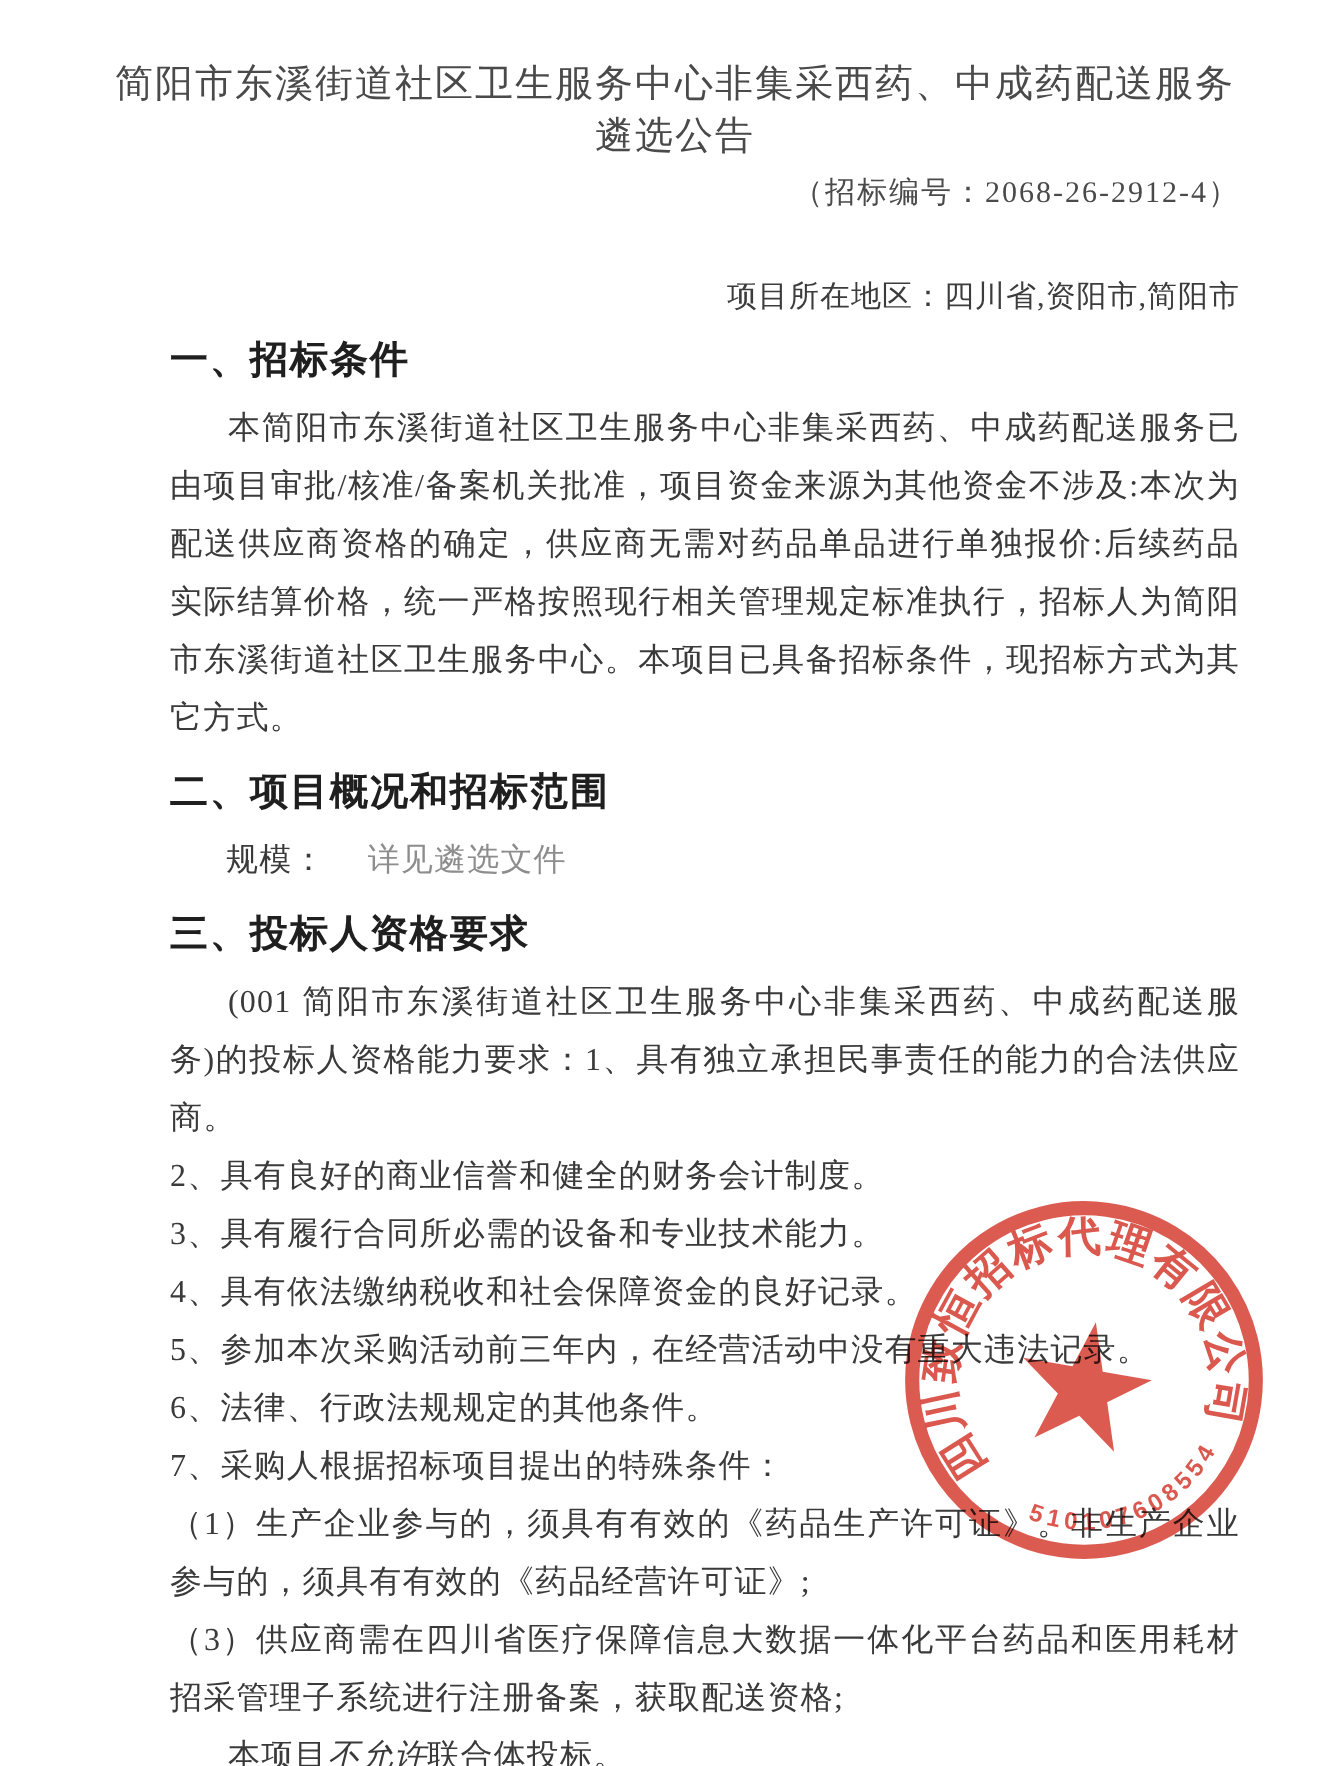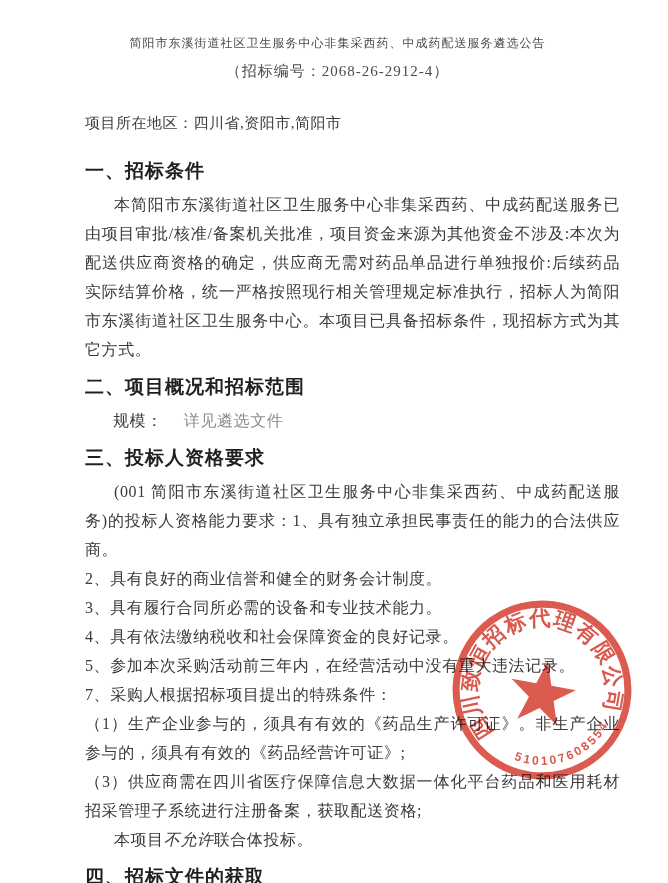--- a/index.html
+++ b/index.html
@@ -17,40 +17,42 @@
     background:#fff;
   }
   .content{
     padding:30px 48px 0 85px;
   }
   .title-block{
     text-align:center;
     margin:0 0 26px -30px; 
   }
   .doc-title{
-    font-size:12px;
+    font-size:19px;
     font-weight:normal;
     color:#4a4a4a;
     letter-spacing:1px;
     line-height:26px;
     margin:0;
   }
   .doc-subtitle{
     font-size:15px;
     color:#4a4a4a;
     letter-spacing:1px;
     line-height:26px;
     margin:2px 0 0 0;
+    text-align:right;
   }
   .location-line{
     font-size:15px;
     color:#3c3c3c;
     letter-spacing:0.5px;
-    margin:24px 0 22px 0;
+    margin:24px 0 6px 0;
     line-height:26px;
+    text-align:right;
   }
   .sec-heading{
     font-family:Liberation Sans, sans-serif;
     font-size:19px;
     font-weight:bold;
     color:#1f1f1f;
     letter-spacing:1px;
     margin:6px 0 6px 0;
     line-height:26px;
   }
@@ -102,20 +104,21 @@
     <h2 class="sec-heading">二、项目概况和招标范围</h2>
     <p class="body-par sub-indent"><span>规模：</span><span class="gray">详见遴选文件</span></p>
 
     <div class="spacer-sm"></div>
     <h2 class="sec-heading">三、投标人资格要求</h2>
     <p class="body-par indent2">(001 简阳市东溪街道社区卫生服务中心非集采西药、中成药配送服务)的投标人资格能力要求：1、具有独立承担民事责任的能力的合法供应商。</p>
     <p class="body-par">2、具有良好的商业信誉和健全的财务会计制度。</p>
     <p class="body-par">3、具有履行合同所必需的设备和专业技术能力。</p>
     <p class="body-par">4、具有依法缴纳税收和社会保障资金的良好记录。</p>
     <p class="body-par">5、参加本次采购活动前三年内，在经营活动中没有重大违法记录。</p>
+    <p class="body-par">6、法律、行政法规规定的其他条件。</p>
     <p class="body-par">7、采购人根据招标项目提出的特殊条件：</p>
     <p class="body-par">（1）生产企业参与的，须具有有效的《药品生产许可证》。非生产企业参与的，须具有有效的《药品经营许可证》;</p>
     <p class="body-par">（3）供应商需在四川省医疗保障信息大数据一体化平台药品和医用耗材招采管理子系统进行注册备案，获取配送资格;</p>
     <p class="body-par indent2"><span>本项目</span><span class="ital">不允许</span><span>联合体投标。</span></p>
 
     <div class="spacer-sm"></div>
     <h2 class="sec-heading">四、招标文件的获取</h2>
 
   </div>
 

